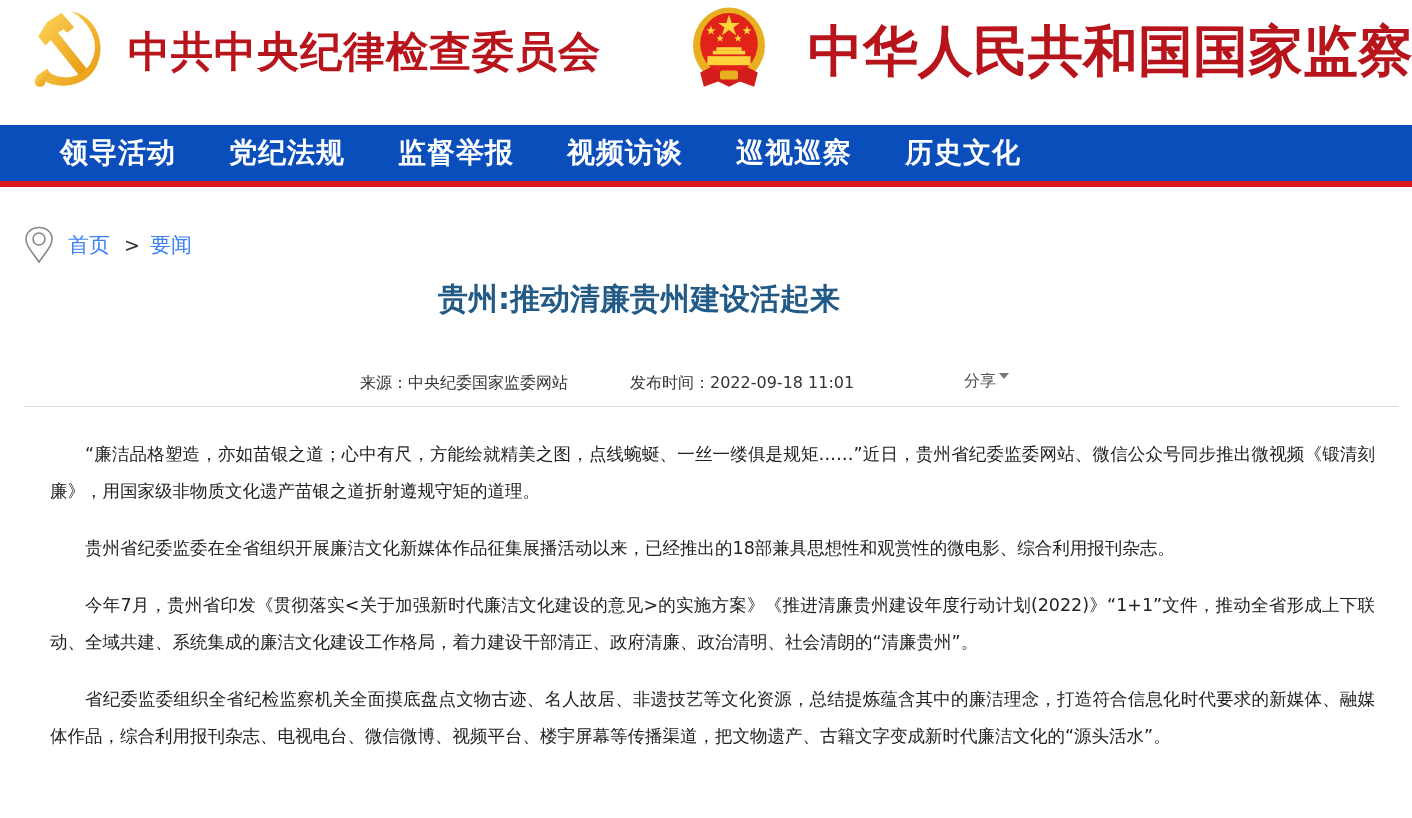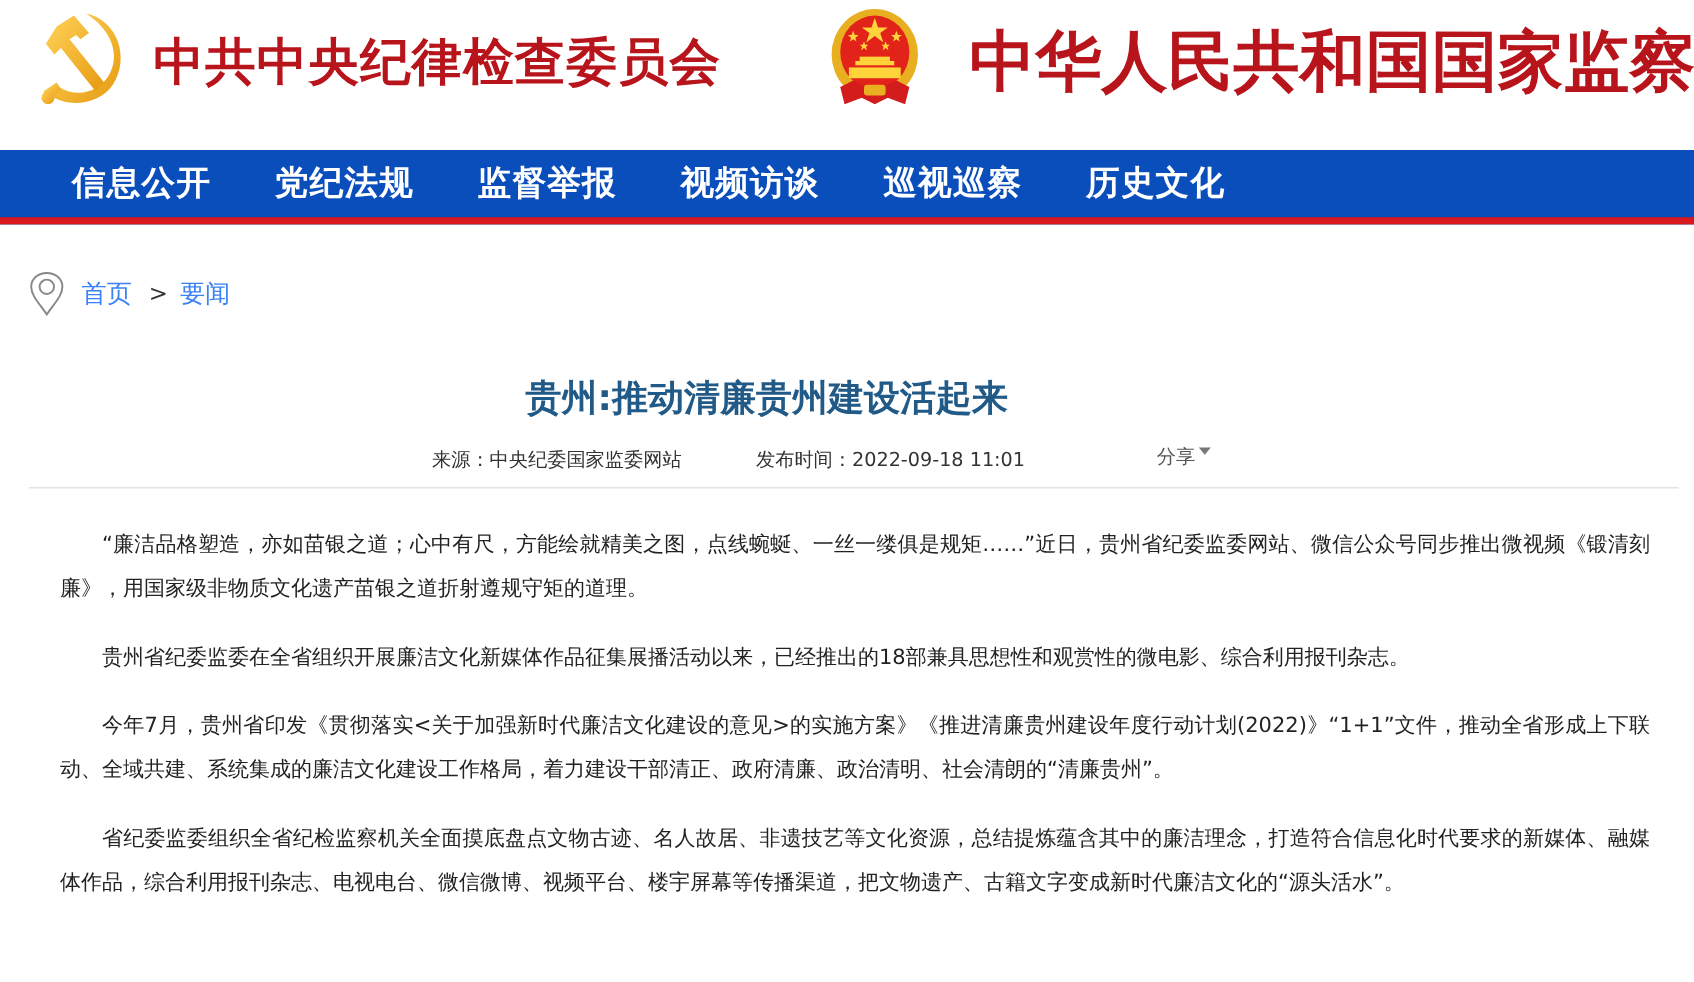--- a/index.html
+++ b/index.html
@@ -30,21 +30,21 @@
     width: 169px; white-space: nowrap; letter-spacing: 1px;
     cursor: pointer;
   }
 
   .crumb { position: absolute; top: 226px; left: 24px; display: flex; align-items: center; font-size: 21px; color: #333; }
   .crumb svg { width: 30px; height: 38px; margin-right: 14px; }
   .crumb .sep { margin: 0 10px 0 14px; font-size: 19px; }
   .crumb a { color: #3b82f6; text-decoration: none; }
 
   .title {
-    position: absolute; top: 312px; left: 0; width: 1278px; text-align: center;
+    position: absolute; top: 279px; left: 0; width: 1278px; text-align: center;
     font-size: 30px; font-weight: bold; color: #215a87; letter-spacing: 0px;
   }
 
   .meta { position: absolute; top: 371px; left: 0; width: 1412px; height: 36px; font-size: 16px; color: #333; }
   .meta .src { position: absolute; left: 360px; top: 2px; }
   .meta .time { position: absolute; left: 630px; top: 2px; }
   .meta .share { position: absolute; left: 964px; top: 0px; color: #555; cursor: pointer; display: flex; }
   .meta .share .tri { width: 0; height: 0; border-left: 5px solid transparent; border-right: 5px solid transparent; border-top: 6px solid #777; margin-left: 3px; margin-top: 2px; }
   .divider { position: absolute; top: 406px; left: 24px; width: 1375px; height: 1px; background: #dcdcdc; }
 
@@ -85,21 +85,21 @@
       <rect x="26" y="58" width="48" height="10" fill="#ffd43a"></rect>
       <path d="M18 76 L30 70 L50 80 L70 70 L82 76 L78 92 L62 86 L50 92 L38 86 L22 92 Z" fill="#d31c1c"></path>
       <rect x="40" y="74" width="20" height="10" rx="3" fill="#e8b020"></rect>
     </svg>
     <span class="logo-text">中华人民共和国国家监察委员会</span>
   </div>
 </div>
 
 <nav class="nav">
   <ul>
-    <li>信息公开</li>
+    <li>领导活动</li>
     <li>党纪法规</li>
     <li>监督举报</li>
     <li>视频访谈</li>
     <li>巡视巡察</li>
     <li>历史文化</li>
   </ul>
 </nav>
 
 <div class="crumb">
   <svg viewBox="0 0 30 38">

